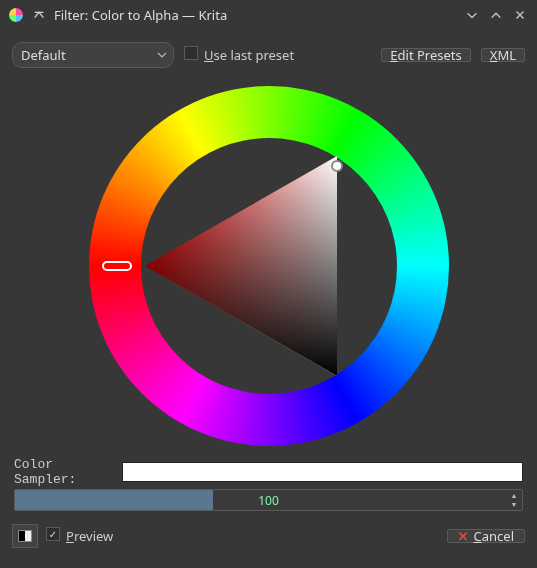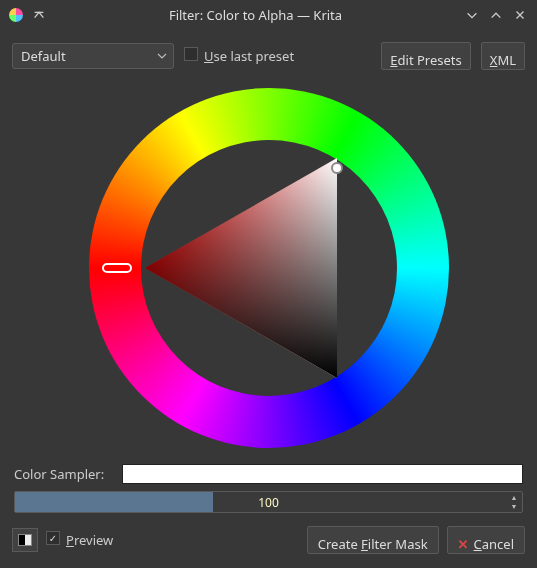--- a/index.html
+++ b/index.html
@@ -14,38 +14,38 @@
   user-select: none;
 }
 .titlebar {
   height: 30px;
   display: flex;
   align-items: center;
   padding: 0 8px;
   gap: 6px;
   background: #373737;
 }
-.titlebar .title { text-align: center; flex: 2; color: #ddd; font-size: 13px; }
+.titlebar .title { flex: 2; color: #ddd; font-size: 13px; }
 .tbtn { width: 18px; height: 18px; display:flex; align-items:center; justify-content:center; color:#ccc; }
 .tbtn svg { width:14px; height:14px; }
 .app-icon { width:16px; height:16px; }
 
 .toolbar {
   display: flex;
   align-items: center;
   padding: 12px 12px 6px 12px;
   gap: 10px;
 }
 .combo {
   position: relative;
   width: 162px;
   height: 26px;
   border: 1px solid #5a5a5a;
   background: #414141;
-  border-radius: 3px;
+  border-radius: 10px;
   display: flex;
   align-items: center;
   padding: 0 8px;
   color: #ddd;
 }
 .combo .chev {
   position: absolute;
   right: 6px;
   top: 50%;
   transform: translateY(-50%);
@@ -59,28 +59,28 @@
 .checkbox .box {
   width: 14px; height: 14px;
   border: 1px solid #5a5a5a;
   background: #2e2e2e;
   display:flex; align-items:center; justify-content:center;
   font-size: 10px; color:#ddd;
 }
 .underline-key { text-decoration: underline; }
 
 .btn {
-  height: 28px;
+  height: 14px;
   border: 1px solid #5a5a5a;
   background: #414141;
   color: #ddd;
   border-radius: 2px;
   padding: 0 10px;
   display: flex;
-  align-items: flex-end;
+  align-items: center;
   gap: 5px;
   font-size: 13px;
 }
 .btn.small { padding: 0 8px; }
 
 .picker-area {
   display:flex;
   justify-content:center;
   align-items:center;
   height: 380px;
@@ -128,21 +128,21 @@
 
 .form-area {
   padding: 4px 14px 0 14px;
 }
 .form-row {
   display:flex;
   align-items:center;
   gap: 8px;
   height: 28px;
 }
-.form-row .label { width: 100px; color:#ccc; }
+.form-row .label { width: 100px; color:#ccc;font-family:Liberation Mono, monospace; }
 .swatch {
   flex:1;
   height: 20px;
   background:#fff;
   border:1px solid #222;
 }
 .slider-field {
   flex:1;
   position:relative;
   height:22px;
@@ -151,21 +151,21 @@
   border-radius:2px;
 }
 .slider-fill {
   position:absolute; top:0; left:0; bottom:0;
   width:39%;
   background:#5a7690;
 }
 .slider-text {
   position:absolute; inset:0;
   display:flex; align-items:center; justify-content:center;
-  color:#fef9c3; font-size:12px;
+  color:#86efac; font-size:12px;
 }
 .spin {
   position:absolute; right:1px; top:1px; bottom:1px;
   width:14px;
   display:flex; flex-direction:column;
 }
 .spin div {
   flex:1; display:flex; align-items:center; justify-content:center;
   font-size:7px; color:#bbb;
 }
@@ -295,19 +295,16 @@
 <div class="bottombar">
   <div class="icon-square">
     <div class="inner"></div>
   </div>
   <label class="checkbox">
     <span class="box">✓</span>
     <span><span class="underline-key">P</span>review</span>
   </label>
   <div class="spacer"></div>
   <div class="btn">
-    <span>Create <span class="underline-key">F</span>ilter Mask</span>
-  </div>
-  <div class="btn">
     <span class="red-x">✕</span>
     <span><span class="underline-key">C</span>ancel</span>
   </div>
 </div>
 
 </body></html>

